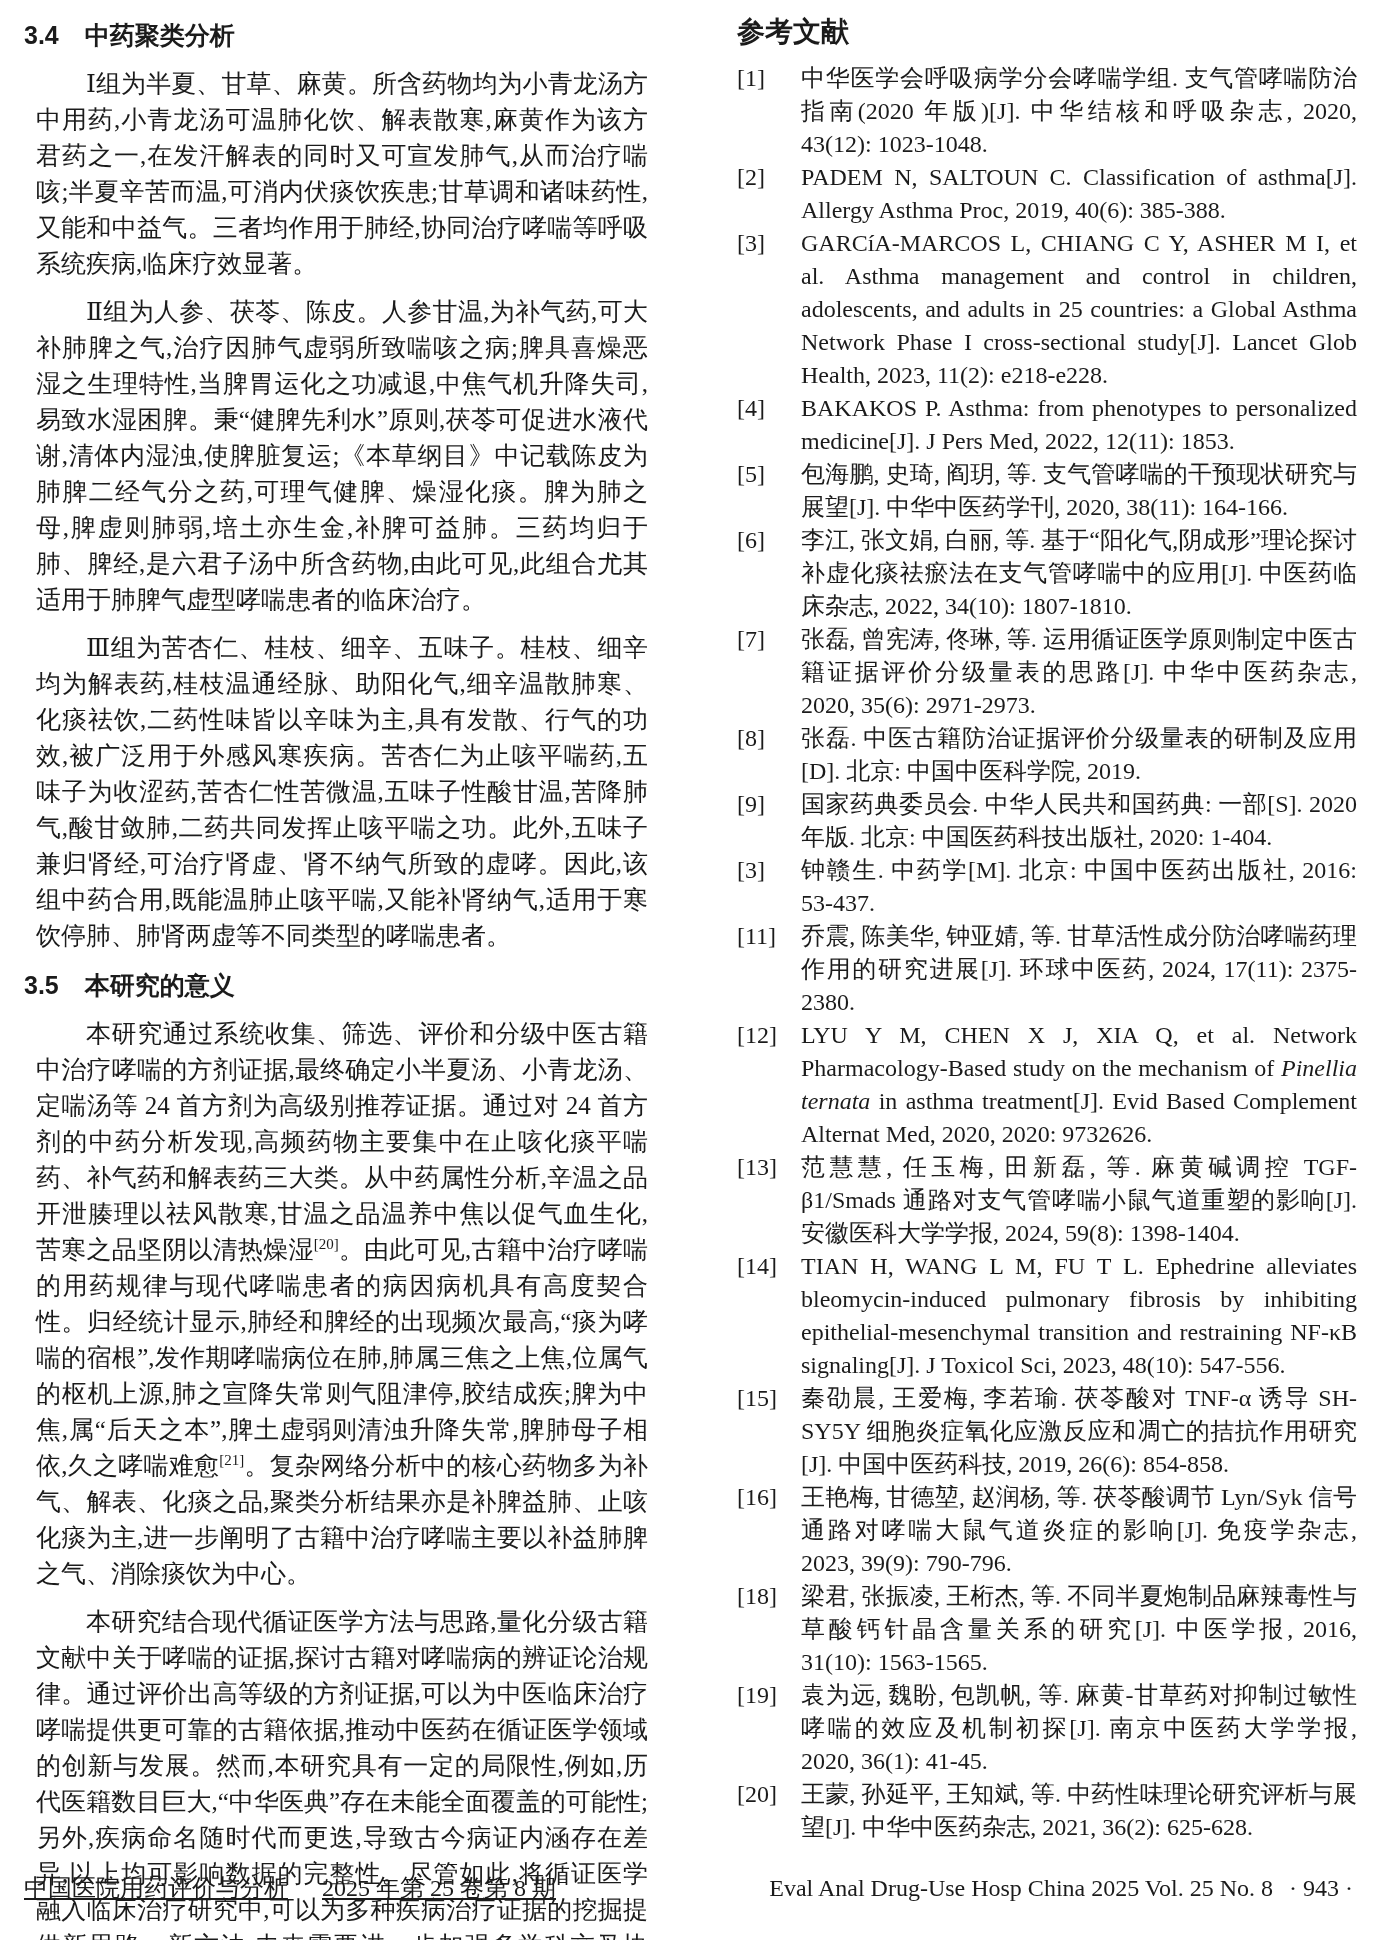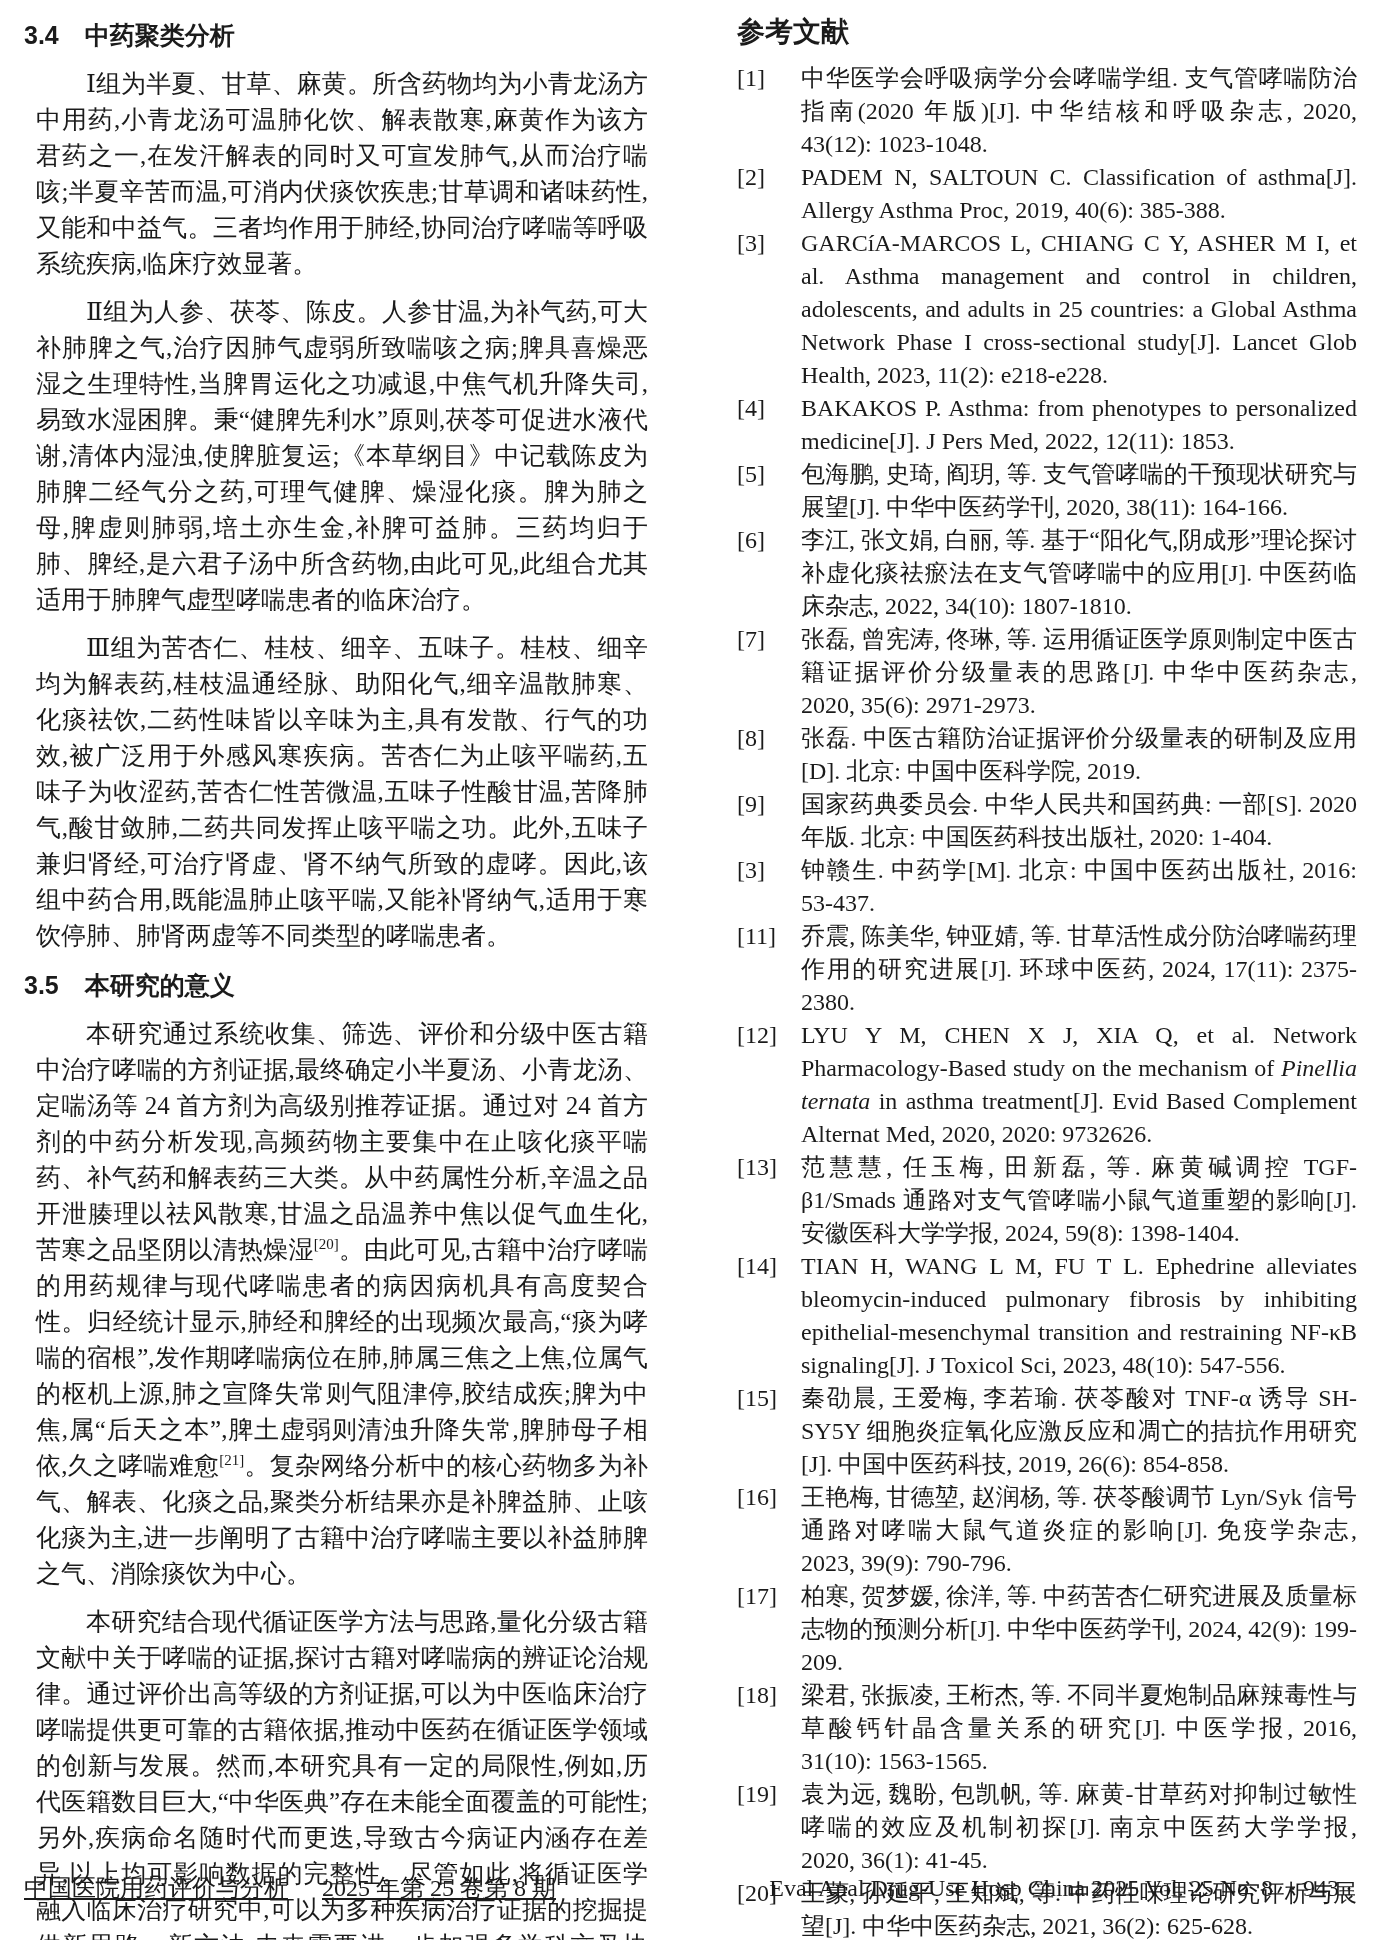--- a/index.html
+++ b/index.html
@@ -127,24 +127,20 @@
       </div>
     <div class="ref">
         <span class="ref-num">[15]</span>
         <span class="ref-text">秦劭晨, 王爱梅, 李若瑜. 茯苓酸对 TNF-α 诱导 SH-SY5Y 细胞炎症氧化应激反应和凋亡的拮抗作用研究[J]. 中国中医药科技, 2019, 26(6): 854-858.</span>
       </div>
     <div class="ref">
         <span class="ref-num">[16]</span>
         <span class="ref-text">王艳梅, 甘德堃, 赵润杨, 等. 茯苓酸调节 Lyn/Syk 信号通路对哮喘大鼠气道炎症的影响[J]. 免疫学杂志, 2023, 39(9): 790-796.</span>
       </div>
     <div class="ref">
-        <span class="ref-num">[17]</span>
-        <span class="ref-text">柏寒, 贺梦媛, 徐洋, 等. 中药苦杏仁研究进展及质量标志物的预测分析[J]. 中华中医药学刊, 2024, 42(9): 199-209.</span>
-      </div>
-    <div class="ref">
         <span class="ref-num">[18]</span>
         <span class="ref-text">梁君, 张振凌, 王桁杰, 等. 不同半夏炮制品麻辣毒性与草酸钙针晶含量关系的研究[J]. 中医学报, 2016, 31(10): 1563-1565.</span>
       </div>
     <div class="ref">
         <span class="ref-num">[19]</span>
         <span class="ref-text">袁为远, 魏盼, 包凯帆, 等. 麻黄-甘草药对抑制过敏性哮喘的效应及机制初探[J]. 南京中医药大学学报, 2020, 36(1): 41-45.</span>
       </div>
     <div class="ref">
         <span class="ref-num">[20]</span>
         <span class="ref-text">王蒙, 孙延平, 王知斌, 等. 中药性味理论研究评析与展望[J]. 中华中医药杂志, 2021, 36(2): 625-628.</span>

